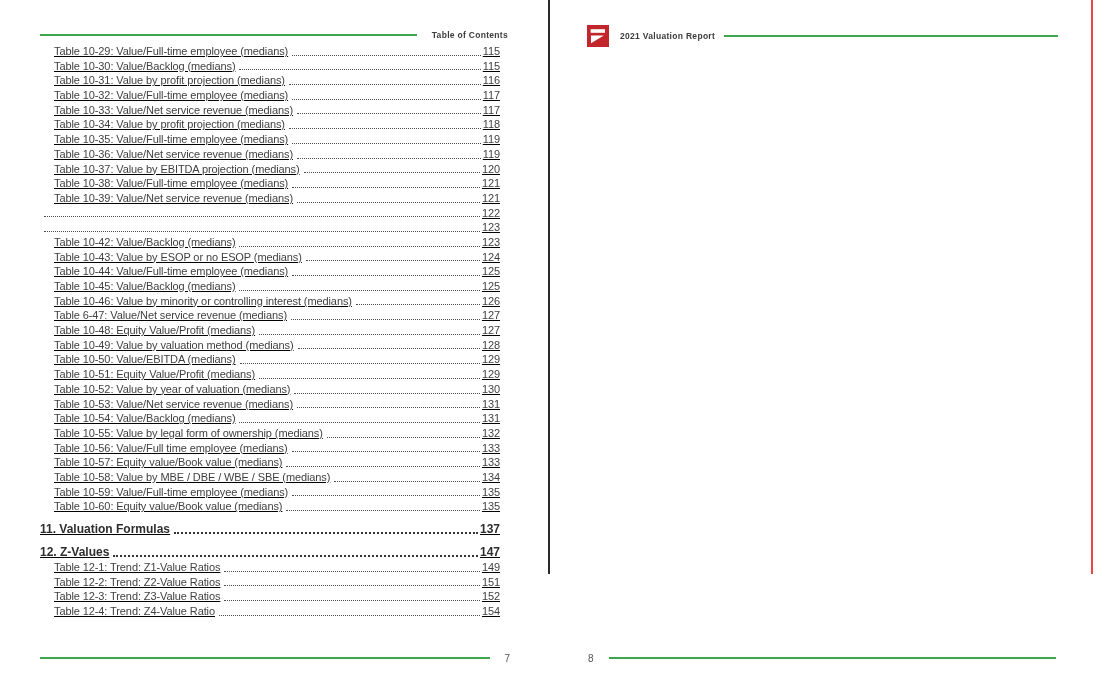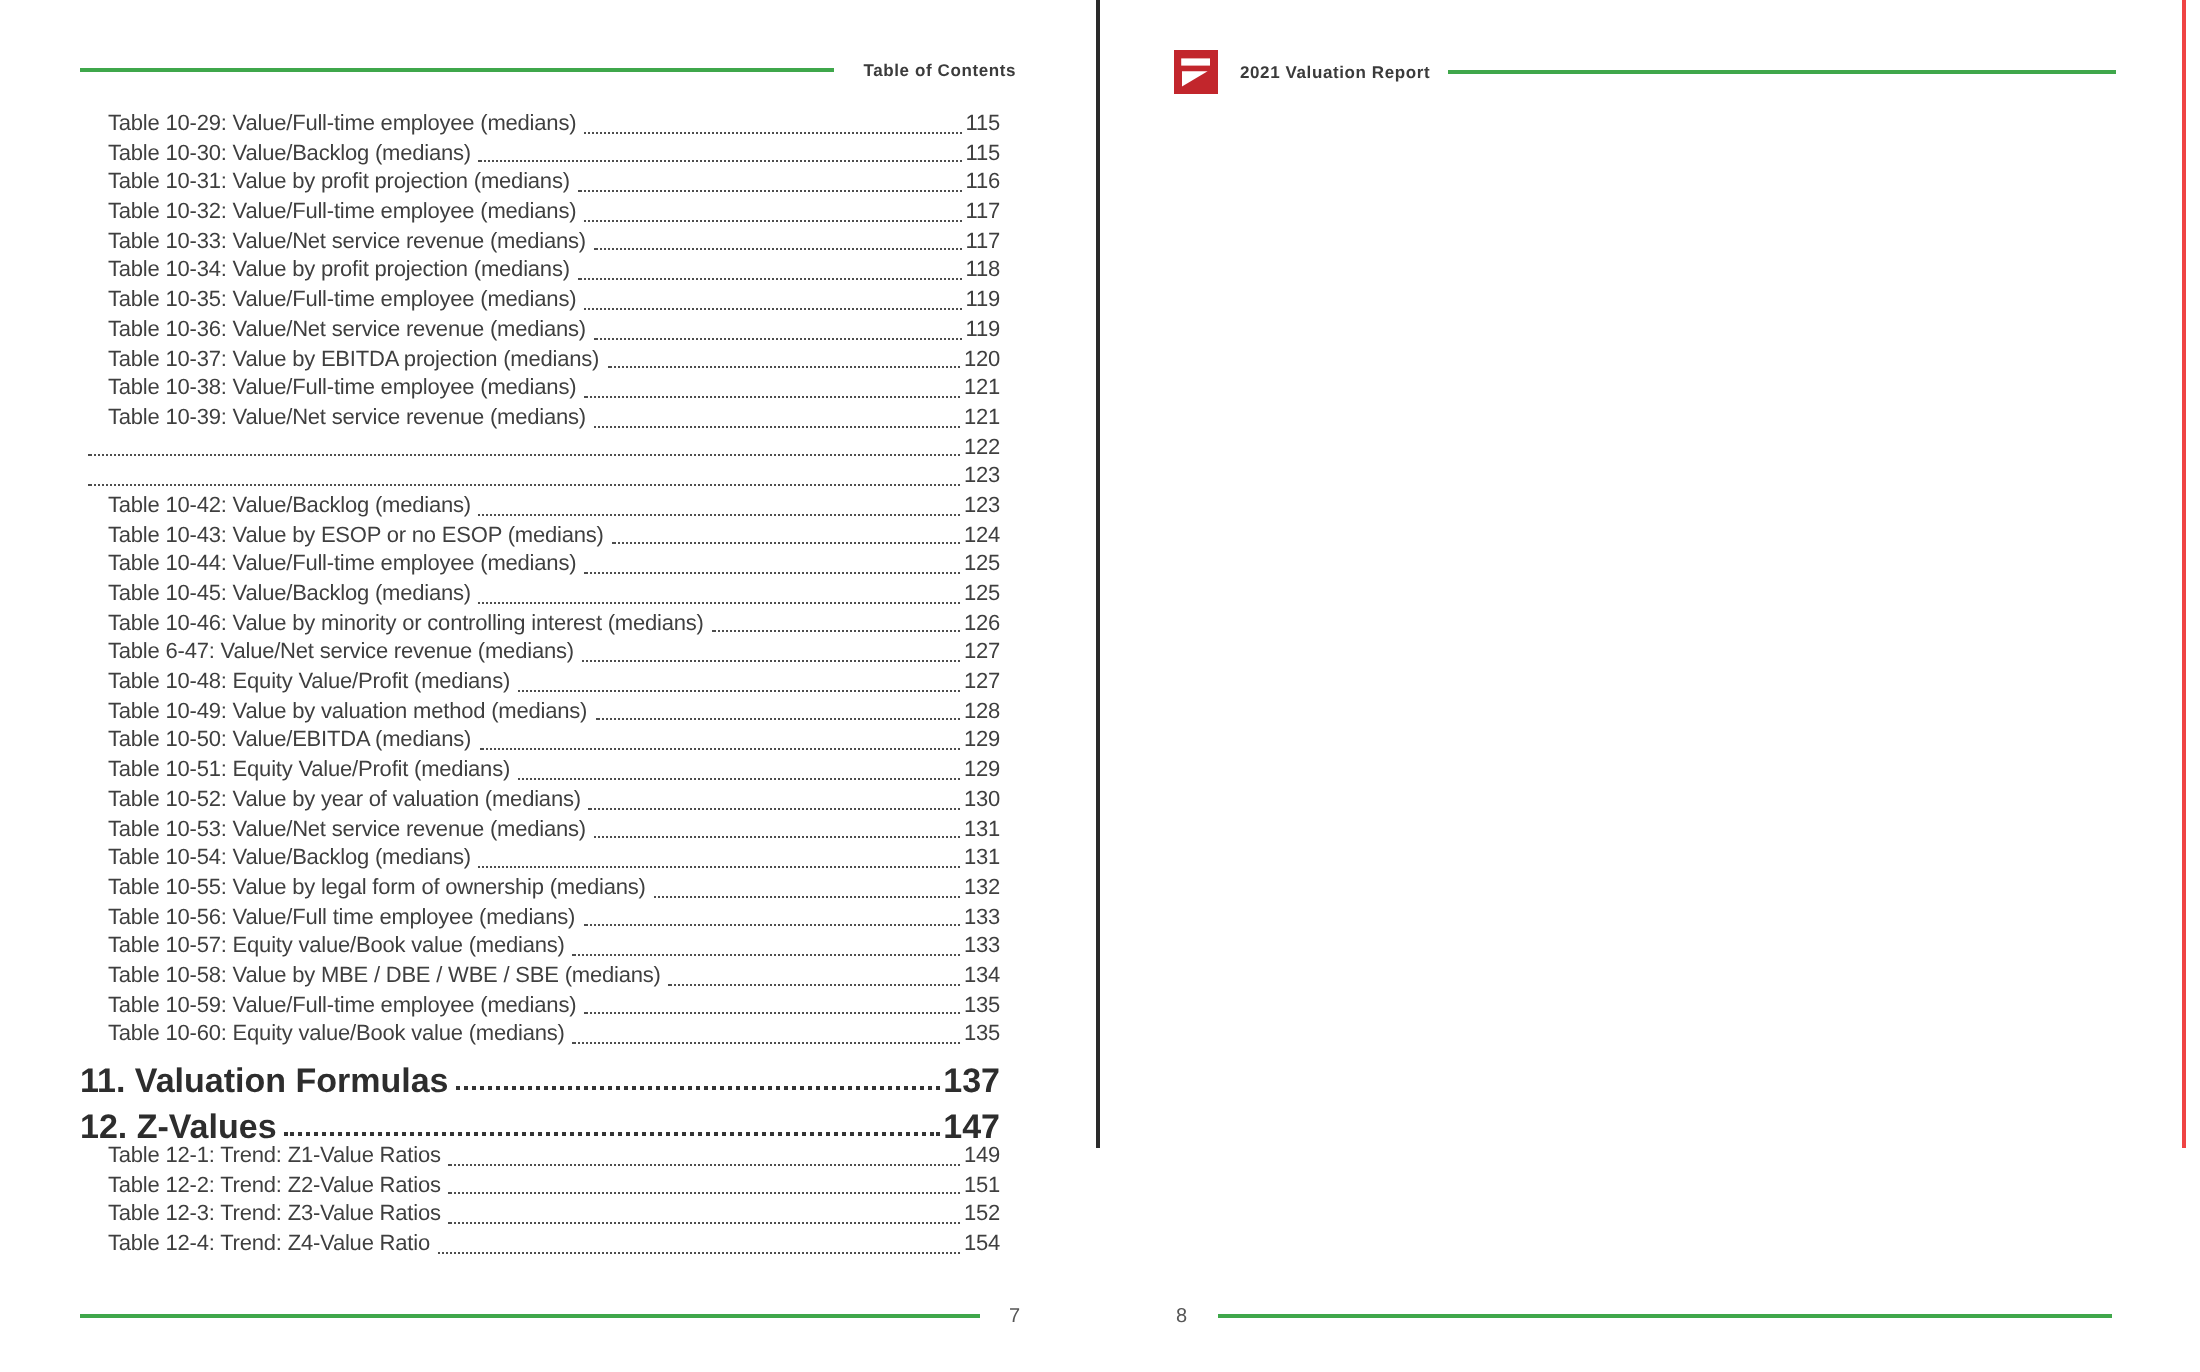--- a/index.html
+++ b/index.html
@@ -23,25 +23,25 @@
   .hdr-label{
     margin-left:15px;font-size:8.5px;font-weight:bold;color:#3b3b3b;
     letter-spacing:0.3px;white-space:nowrap;
   }
   .report-title{
     margin-left:11px;font-size:8.5px;font-weight:bold;color:#3b3b3b;
     letter-spacing:0.3px;white-space:nowrap;
   }
   .logo{width:22px;height:22px;flex:0 0 22px;display:block;}
   
-  .toc{position:absolute;left:40px;right:48px;top:55px;}
+  .toc{position:absolute;left:40px;right:48px;top:44px;text-decoration:underline;}
   .row{display:flex;font-size:11px;line-height:14.68px;color:#3f3f3f;letter-spacing:-0.1px;}
   .row.entry .lbl{padding-left:14px;}
   .row.section{
-    font-weight:bold;font-size:17px;line-height:15.5px;color:#2d2d2d;
+    font-weight:bold;font-size:12px;line-height:15.5px;color:#2d2d2d;
     margin-top:7.5px;letter-spacing:0;
   }
   .lbl{white-space:nowrap;}
   .leader{
     flex:1;align-self:flex-end;
     border-bottom:1.6px dotted #4d4d4d;
     margin:0 2px 3px 4px;min-width:10px;
   }
   .row.section .leader{border-bottom:2px dotted #333;margin-bottom:3.5px;}
   .pg{white-space:nowrap;}

